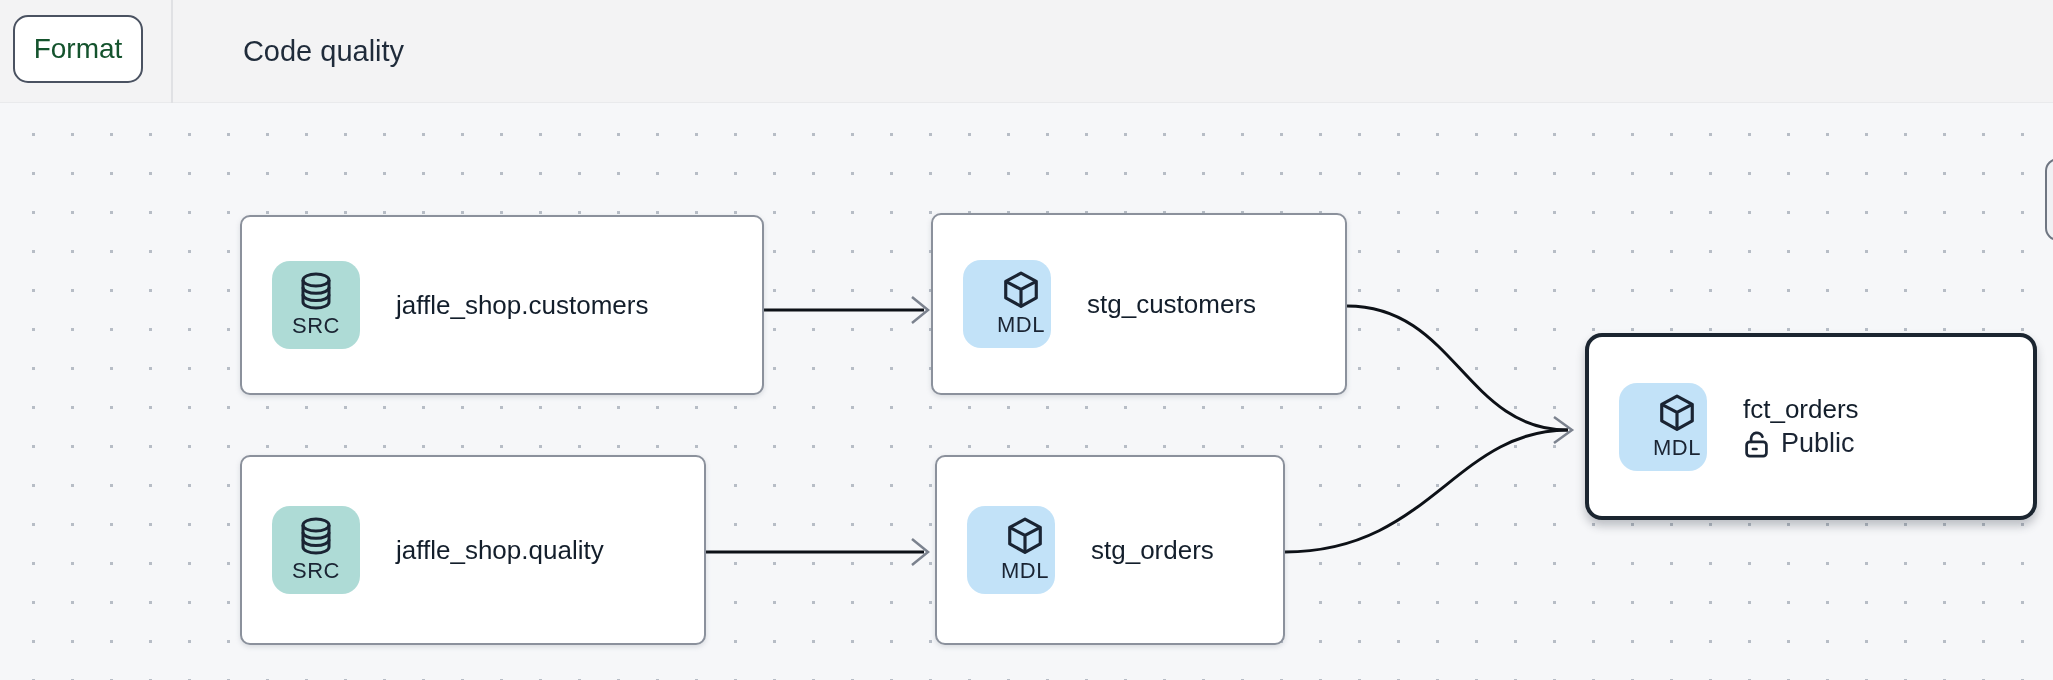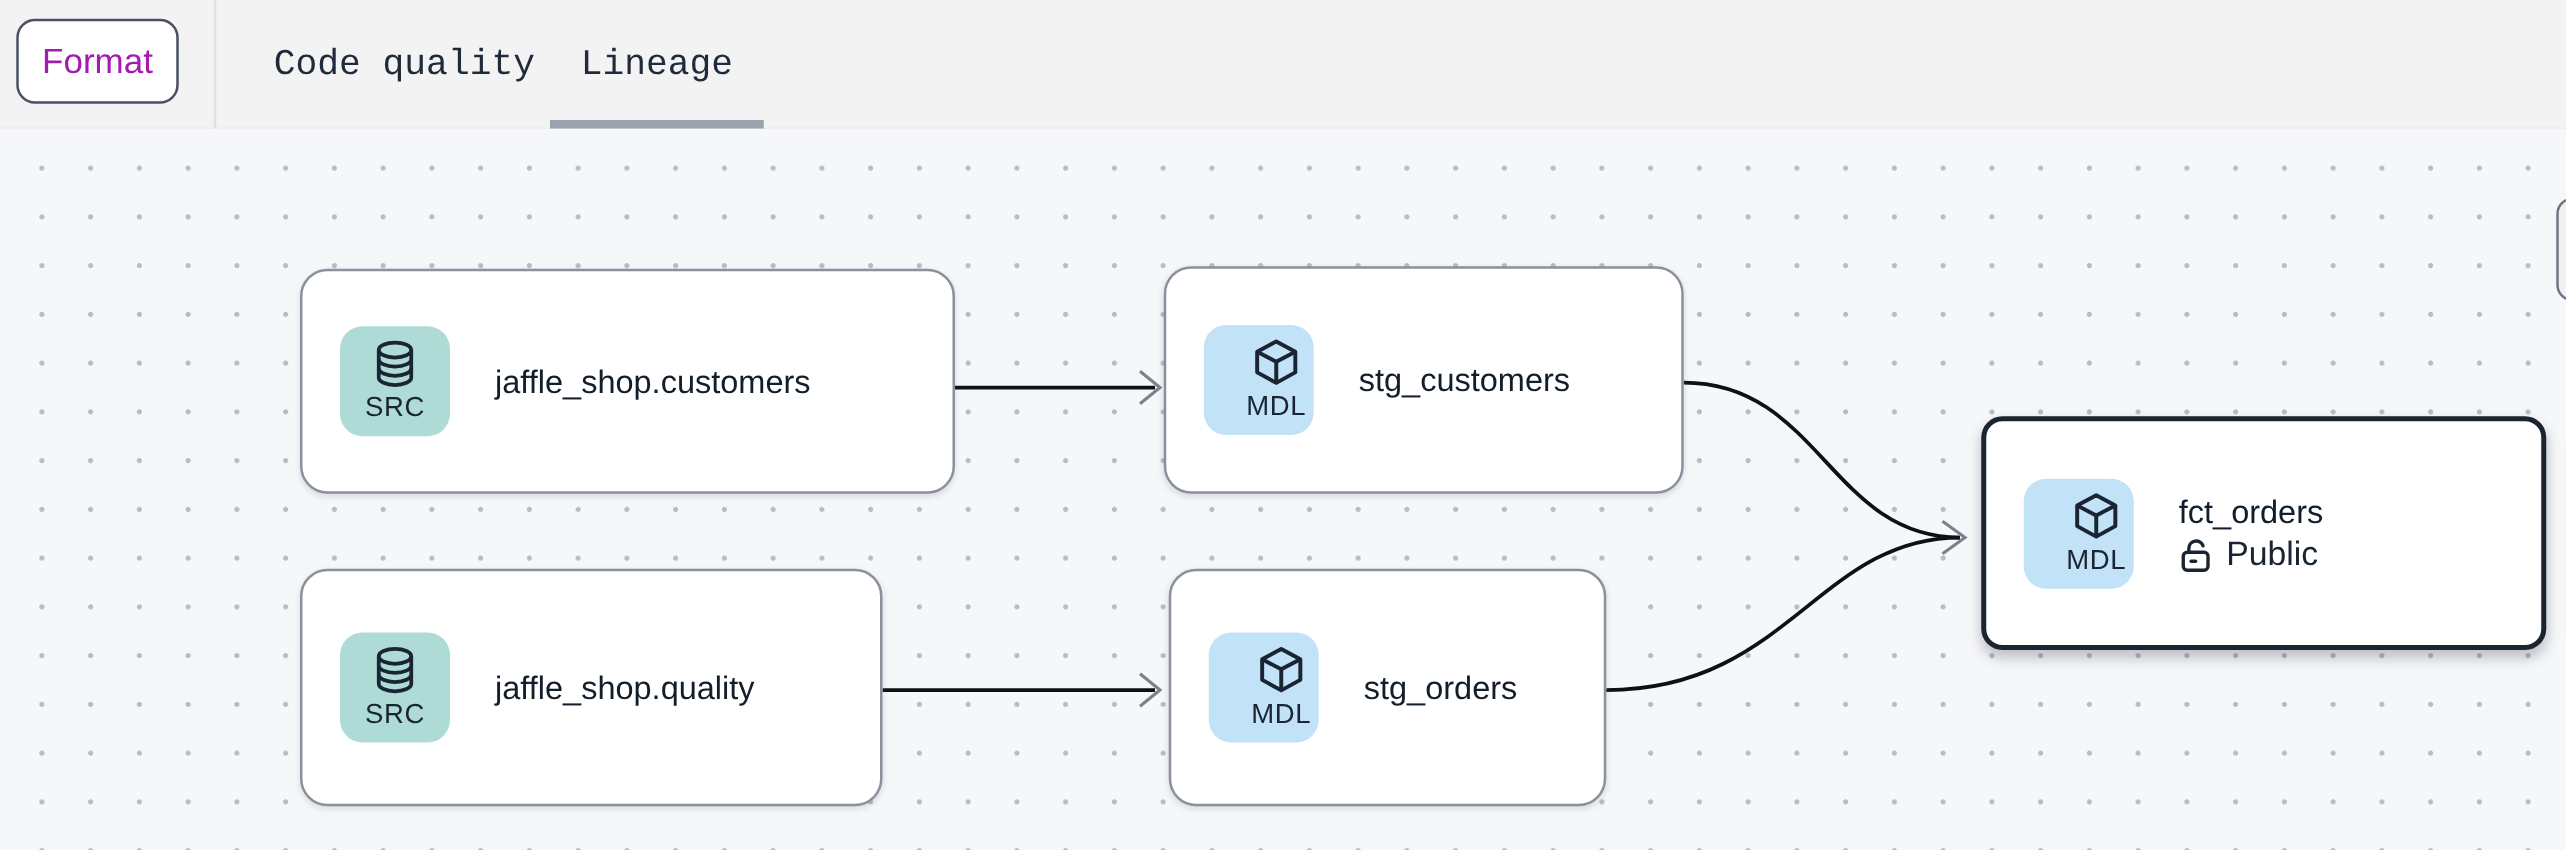--- a/index.html
+++ b/index.html
@@ -15,29 +15,29 @@
   .topbar {
     position: absolute; top: 0; left: 0; width: 2053px; height: 103px;
     background: #f3f3f4;
     border-bottom: 1px solid #e9eaec;
   }
   .format-btn {
     position: absolute; left: 13px; top: 15px; width: 130px; height: 68px;
     background: #ffffff;
     border: 2.5px solid #4a5261;
     border-radius: 15px;
-    font-size: 28px; color: #a21caf;
+    font-size: 28px; color: #14532d;
     display: flex; align-items: center; justify-content: center;
     cursor: pointer;
   }
   .topbar-divider {
     position: absolute; left: 171px; top: 0; width: 2px; height: 103px;
     background: #e0e1e4;
   }
-  .tabs { position: absolute; left: 211px; top: 0; height: 103px; display: flex; font-family: Liberation Mono, monospace; }
+  .tabs { position: absolute; left: 211px; top: 0; height: 103px; display: flex; }
   .tab {
     position: relative; height: 103px;
     display: flex; align-items: center; justify-content: center;
     font-size: 29px; color: #1f2b3a;
     cursor: pointer;
   }
   .tab.code-quality { width: 225px; }
   .tab.lineage { width: 171px; margin-left: 4px; }
   .tab .underline {
     position: absolute; left: 0; bottom: 0; width: 100%; height: 7px;
@@ -85,21 +85,21 @@
     border: 2px solid #6f7682; border-radius: 13px;
     background: #f0f1f4;
     cursor: pointer;
   }
 
   
   .node {
     position: absolute;
     background: #ffffff;
     border: 2px solid #8b919c;
-    border-radius: 22px;
+    border-radius: 10px;
     display: flex; align-items: center;
     padding-left: 30px;
     gap: 36px;
     box-shadow: 0 2px 5px rgba(110,118,132,0.22);
     cursor: pointer;
   }
   .node.selected {
     border: 4.5px solid #1b2530;
     border-radius: 17px;
     box-shadow: 0 6px 10px rgba(40,48,60,0.28);
@@ -132,24 +132,20 @@
 
 <div class="screen">
 
   <div class="topbar">
     <button class="format-btn">Format</button>
     <div class="topbar-divider"></div>
     <div class="tabs">
       <div class="tab code-quality">
         <span>Code quality</span>
 
-      </div>
-      <div class="tab lineage active">
-        <span>Lineage</span>
-        <div class="underline"></div>
       </div>
     </div>
   </div>
 
   <div class="canvas">
 
     <svg class="edges-svg" width="2053" height="577" viewBox="0 0 2053 577">
 
       <path d="M 764 207 L 924 207" stroke="#0d1117" stroke-width="3" fill="none"></path>
       <polyline points="912 194 928 207 912 220" stroke="#7b828e" stroke-width="2.5" fill="none"></polyline>

